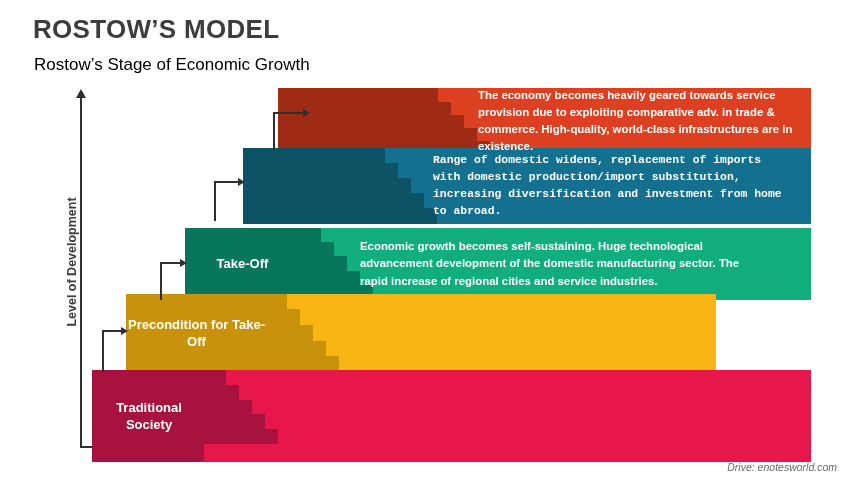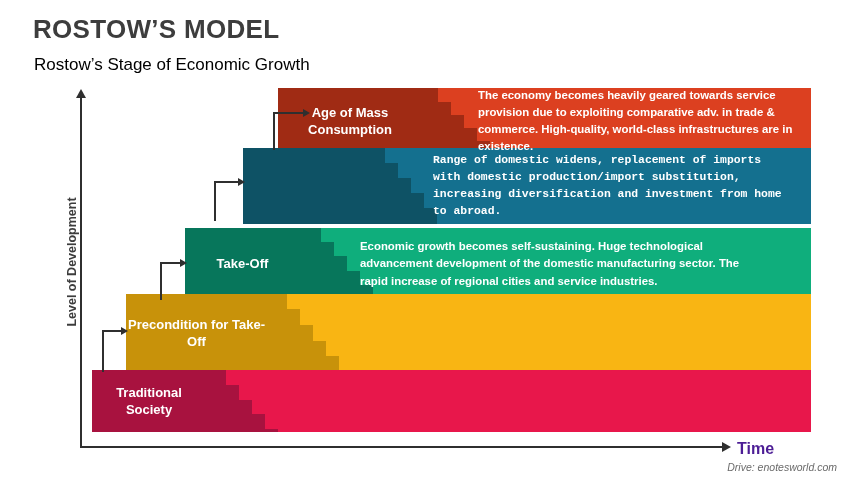--- a/index.html
+++ b/index.html
@@ -111,21 +111,20 @@
 <div class="stage" style="left:278px;top:88px;width:533px;height:66px;">
   <div class="body" style="background:#dc4020;"></div>
   <div class="label-block" style="width:140px;background:#a02b14;"></div>
   <div class="steps">
     <div class="step" style="left:140px;top:0;width:20px;height:14px;background:#a02b14;"></div>
     <div class="step" style="left:140px;top:14px;width:33px;height:13px;background:#a02b14;"></div>
     <div class="step" style="left:140px;top:27px;width:46px;height:13px;background:#a02b14;"></div>
     <div class="step" style="left:140px;top:40px;width:59px;height:13px;background:#a02b14;"></div>
     <div class="step" style="left:140px;top:53px;width:72px;height:13px;background:#a02b14;"></div>
   </div>
-  <div class="label" style="left:2px;width:140px;">Age of Mass Consumption</div>
   <div class="desc" style="left:200px;width:320px;">The economy becomes heavily geared towards service provision due to exploiting comparative adv.  in trade &amp; commerce. High-quality, world-class infrastructures are in existence.</div>
 </div>
 <div class="arrow" style="left:273px;top:112px;width:40px;height:38px;">
   <div class="v" style="height:38px;"></div>
   <div class="h" style="width:32px;"></div>
   <div class="head" style="left:30px;"></div>
 </div>
 
 <div class="stage" style="left:243px;top:148px;width:568px;height:76px;">
   <div class="body" style="background:#14708f;"></div>
@@ -157,39 +156,39 @@
   </div>
   <div class="label" style="left:0;width:115px;">Take-Off</div>
   <div class="desc" style="left:175px;width:400px;">Economic growth becomes self-sustaining. Huge technological advancement development of the domestic manufacturing sector. The rapid increase of regional cities and service industries.</div>
 </div>
 <div class="arrow" style="left:160px;top:262px;width:40px;height:38px;">
   <div class="v" style="height:38px;"></div>
   <div class="h" style="width:22px;"></div>
   <div class="head" style="left:20px;"></div>
 </div>
 
-<div class="stage" style="left:126px;top:294px;width:685px;height:78px;">
+<div class="stage" style="left:126px;top:294px;width:590px;height:78px;">
   <div class="body" style="background:#f9b513;"></div>
   <div class="label-block" style="width:139px;background:#c8920a;"></div>
   <div class="steps">
     <div class="step" style="left:139px;top:0;width:22px;height:15px;background:#c8920a;"></div>
     <div class="step" style="left:139px;top:15px;width:35px;height:16px;background:#c8920a;"></div>
     <div class="step" style="left:139px;top:31px;width:48px;height:16px;background:#c8920a;"></div>
     <div class="step" style="left:139px;top:47px;width:61px;height:15px;background:#c8920a;"></div>
     <div class="step" style="left:139px;top:62px;width:74px;height:16px;background:#c8920a;"></div>
   </div>
   <div class="label" style="left:0;width:141px;">Precondition for Take-Off</div>
 </div>
 <div class="arrow" style="left:102px;top:330px;width:40px;height:42px;">
   <div class="v" style="height:42px;"></div>
   <div class="h" style="width:21px;"></div>
   <div class="head" style="left:19px;"></div>
 </div>
 
-<div class="stage" style="left:92px;top:370px;width:719px;height:62px;">
+<div class="stage" style="left:92px;top:370px;width:719px;height:92px;">
   <div class="body" style="background:#e8174b;"></div>
   <div class="label-block" style="width:112px;background:#a8123f;"></div>
   <div class="steps">
     <div class="step" style="left:112px;top:0;width:22px;height:15px;background:#a8123f;"></div>
     <div class="step" style="left:112px;top:15px;width:35px;height:15px;background:#a8123f;"></div>
     <div class="step" style="left:112px;top:30px;width:48px;height:14px;background:#a8123f;"></div>
     <div class="step" style="left:112px;top:44px;width:61px;height:15px;background:#a8123f;"></div>
     <div class="step" style="left:112px;top:59px;width:74px;height:15px;background:#a8123f;"></div>
   </div>
   <div class="label" style="left:0;width:114px;">Traditional Society</div>

